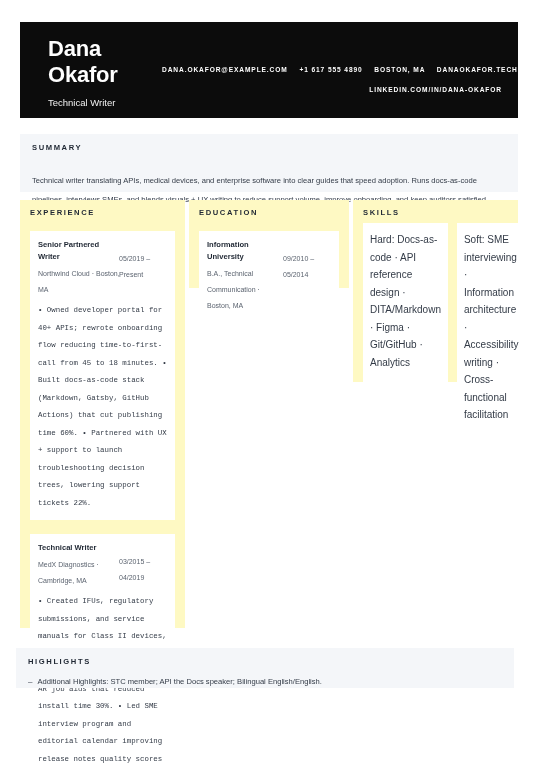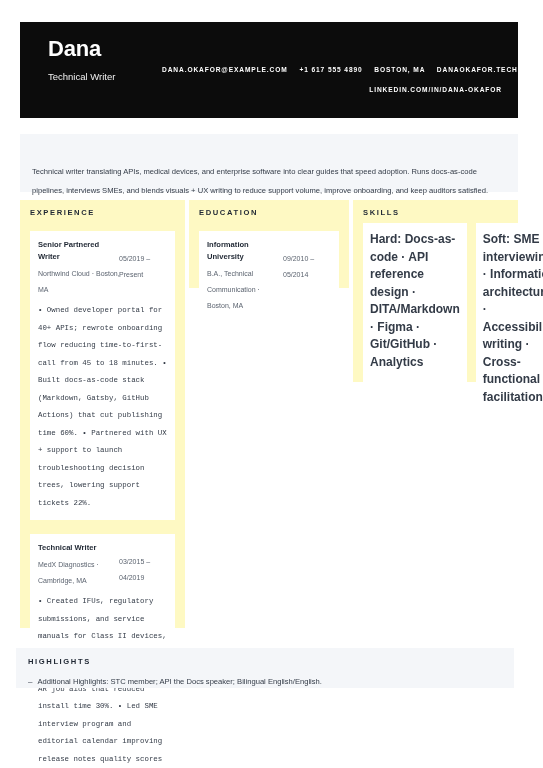--- a/index.html
+++ b/index.html
@@ -166,24 +166,23 @@
     gap: 9px;
     margin-top: 6px;
   }
   .skill-card {
     background: #ffffff;
     flex: 1;
     padding: 8px 7px 10px 7px;
     box-sizing: border-box;
   }
   .skill-text {
-    font-size: 12px;
+    font-size: 10px;
     line-height: 17.5px;
     color: #333b47;
-    font-weight: bold;
   }
 
   
   .hl-band {
     left: 16px;
     top: 648px;
     width: 498px;
     height: 40px;
     padding: 9px 12px 0 12px;
   }
@@ -206,37 +205,39 @@
 </style>
 </head>
 <body>
 
 <div class="page">
 
   <div class="header">
     <div class="header-inner">
       <div class="name-block">
         <div class="name-line">Dana</div>
+        <div class="name-line">Okafor</div>
         <div class="job-title">Technical Writer</div>
       </div>
       <div class="contact-block">
         <div class="contact-row">
           <span>DANA.OKAFOR@EXAMPLE.COM</span>
           <span>+1 617 555 4890</span>
           <span>BOSTON, MA</span>
           <span>DANAOKAFOR.TECH</span>
         </div>
         <div class="contact-row">
           <span>LINKEDIN.COM/IN/DANA-OKAFOR</span>
         </div>
       </div>
     </div>
   </div>
 
   <div class="band summary-band">
+    <div class="sec-title">SUMMARY</div>
     <div class="summary-text">Technical writer translating APIs, medical devices, and enterprise software into clear guides that speed adoption. Runs docs-as-code pipelines, interviews SMEs, and blends visuals + UX writing to reduce support volume, improve onboarding, and keep auditors satisfied.</div>
   </div>
 
   <div class="col col-exp">
     <div class="sec-title">EXPERIENCE</div>
 
     <div class="exp-gap"></div>
 
     <div class="card">
       <div class="card-head">

